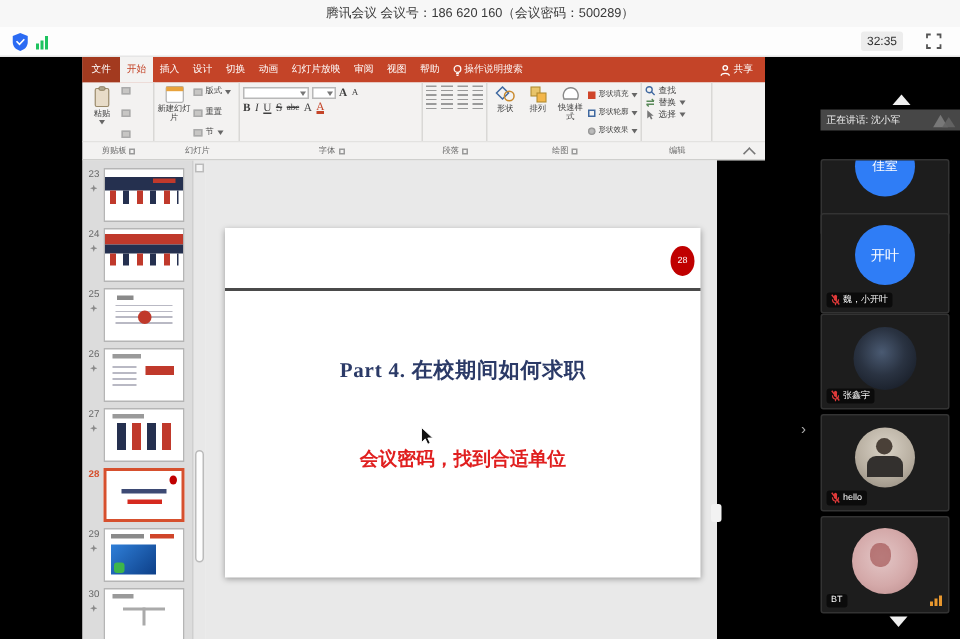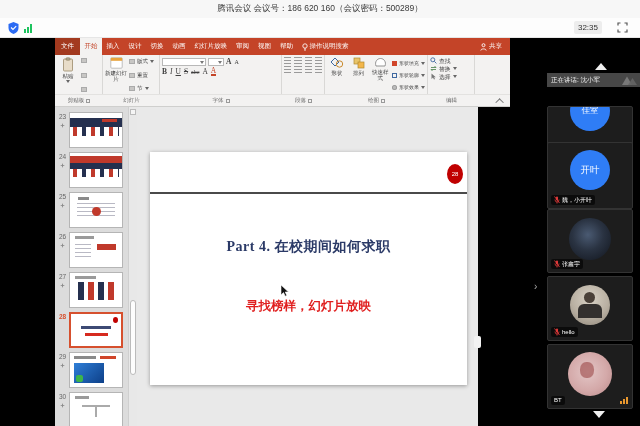--- a/index.html
+++ b/index.html
@@ -448,21 +448,21 @@
         </div>
         <div class="tscroll">
           <div class="tsbtn"></div>
           <div class="tsthumb"></div>
         </div>
         <div class="canvas">
           <div class="sheet">
             <div class="topline"></div>
             <div class="badge">28</div>
             <div class="stitle">Part 4. 在校期间如何求职</div>
-            <div class="ssub">寻找榜样，幻灯片放映</div>
+            <div class="ssub">会议密码，找到合适单位</div>
             <svg class="cursor" width="10" height="12" viewBox="0 0 10 12">
                 <path d="M1 0 L1 10 L3.5 7.6 L5.2 11.2 L6.8 10.4 L5.2 7 L8.5 7 Z" fill="#111" stroke="#fff" stroke-width="0.6"></path>
               </svg>
           </div>
         </div>
         <div class="blackfill">
           <div class="cvthumb"></div>
         </div>
       </div>
     </div>

